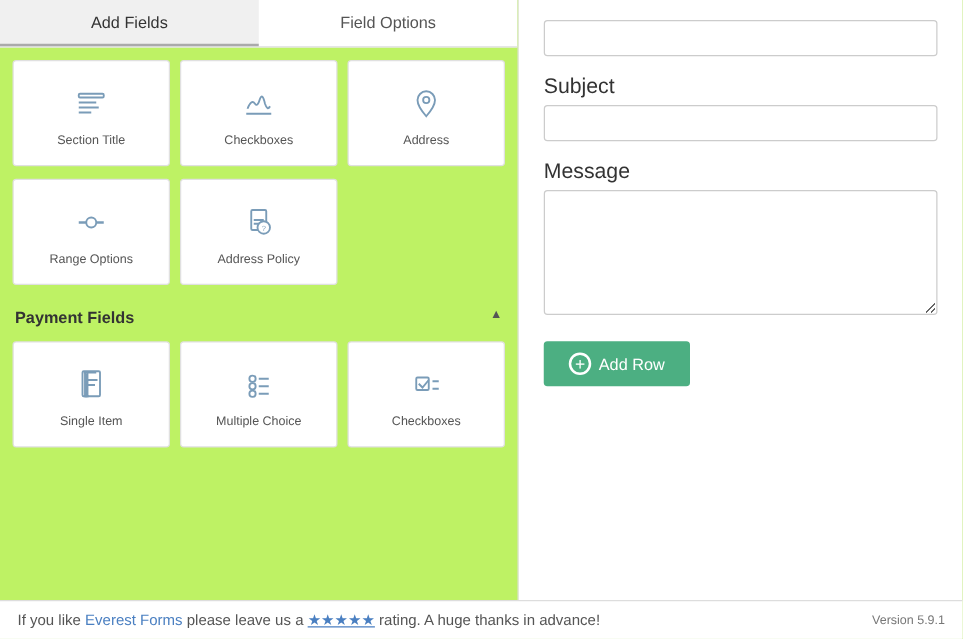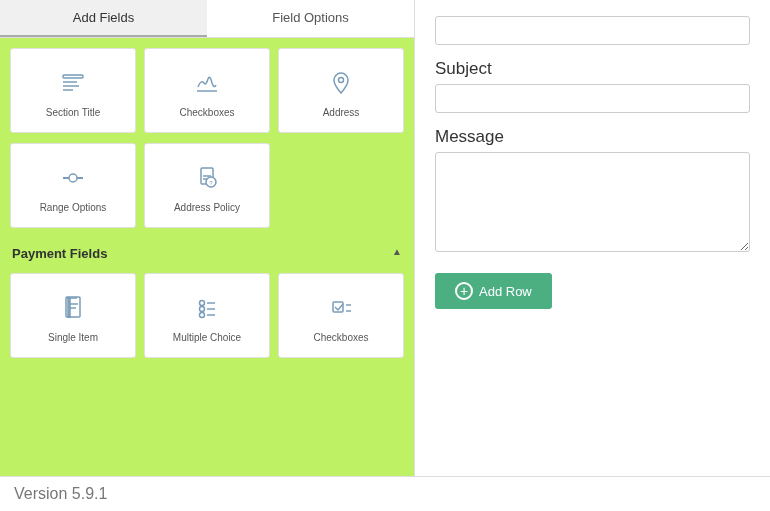--- a/index.html
+++ b/index.html
@@ -222,21 +222,21 @@
       text-decoration: none;
     }
 
     .footer-stars {
       color: #4a7fc1;
       text-decoration: underline;
     }
 
     .footer-version {
       color: #777;
-      font-size: 16px;
+      font-size: 10px;
     }
   </style>
 </head>
 <body>
 
 <div class="main-content">
 
   <div class="left-panel">
     <div class="tabs">
       <div class="tab active">Add Fields</div>
@@ -373,14 +373,17 @@
     </div>
 
     <button class="add-row-btn">
       <span class="plus-circle">+</span>
       <span>Add Row</span>
     </button>
   </div>
 </div>
 
 <div class="footer">
+  <div class="footer-left">
+    <span>If you like </span><a href="#">Everest Forms</a><span> please leave us a </span><span class="footer-stars">★★★★★</span><span> rating. A huge thanks in advance!</span>
+  </div>
   <div class="footer-version">Version 5.9.1</div>
 </div>
 
 </body></html>

